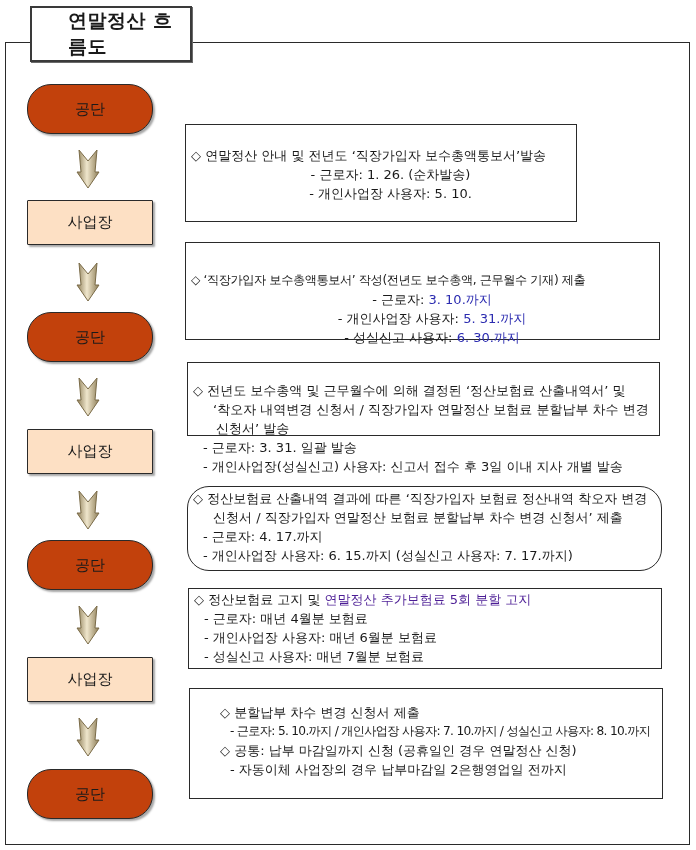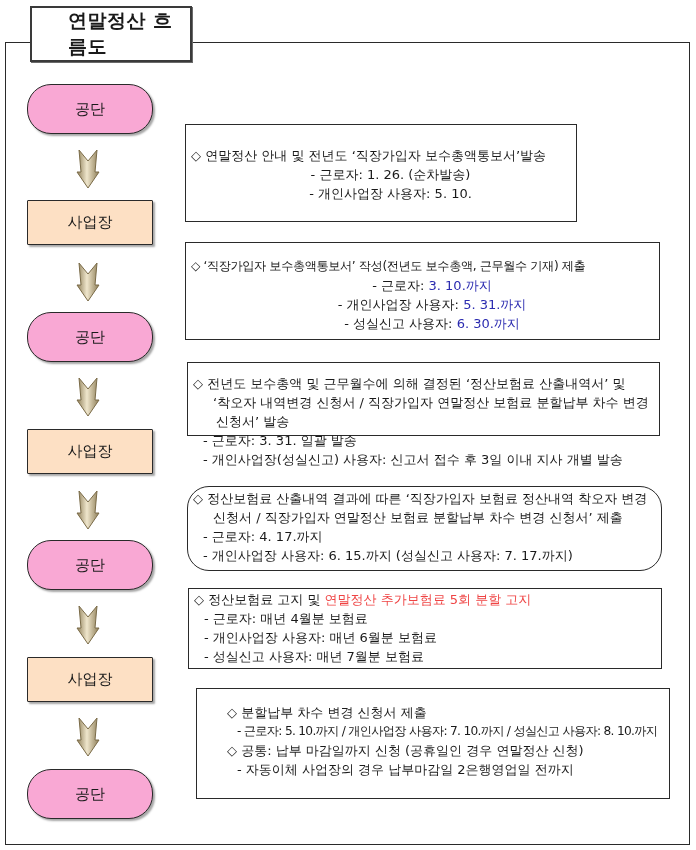--- a/index.html
+++ b/index.html
@@ -11,33 +11,33 @@
 
   .title-box { position: absolute; left: 30px; top: 6px; width: 162px; height: 56px;
                background: #fff; border: 2px solid #3a3a3a; box-shadow: 1px 1px 0 #6a6a6a;
                box-sizing: border-box; display: flex; align-items: center; justify-content: center;
                z-index: 2; }
   .title-box span { font-size: 19px; font-weight: bold; letter-spacing: 0.5px; margin-left: 36px; }
 
   .node { position: absolute; left: 27px; width: 126px; height: 47px; box-sizing: border-box;
           border: 1.3px solid #2a2a2a; display: flex; align-items: center; justify-content: center;
           font-size: 15px; box-shadow: 2px 2px 2px rgba(0,0,0,0.35); }
-  .node.pill { background: #f9a8d4; border-radius: 24px; height: 50px; }
+  .node.pill { background: #c2410c; border-radius: 24px; height: 50px; }
   .node.rect { background: #fde0c4; border-radius: 1px; height: 45px; }
 
   .arrow { position: absolute; left: 76px; width: 24px; height: 40px; }
 
   .info { position: absolute; box-sizing: border-box; border: 1.3px solid #2a2a2a; background: #fff;
           font-size: 13px; line-height: 19px; padding-left: 5px; white-space: nowrap; }
   .info .line { display: block; }
   .info .sub { padding-left: 14px; text-align: center; }
   .info .sub2 { padding-left: 10px; }
   .info .cont { padding-left: 20px; }
   .blue { color: #2b2bb0; }
-  .red { color: #ef4444; }
+  .red { color: #4c1d95; }
   .small { font-size: 12.2px; letter-spacing: -0.4px; }
 </style>
 </head>
 <body>
 
 <div class="frame"></div>
 
 <div class="title-box">
   <span>연말정산 흐름도</span>
 </div>
@@ -91,28 +91,28 @@
 <svg class="arrow" style="top:717px;" viewBox="0 0 24 40">
     <path d="M3 1 L12 12 L21 1 L19 23 L23 23 L12 39 L1 23 L5 23 Z" fill="url(#ag)" stroke="#7a6b48" stroke-width="1"></path>
   </svg>
 
 <div class="info" style="left:185px; top:124px; width:392px; height:98px; padding-top:21px;">
   <span class="line"><span>◇</span> <span>연말정산 안내 및 전년도 ‘직장가입자 보수총액통보서’발송</span></span>
   <span class="line sub">- 근로자: 1. 26. (순차발송)</span>
   <span class="line sub">- 개인사업장 사용자: 5. 10.</span>
 </div>
 
-<div class="info" style="left:185px; top:242px; width:475px; height:98px; padding-top:14px;">
+<div class="info" style="left:185px; top:242px; width:475px; height:98px; padding-top:28px;">
   <span class="line small"><span>◇</span> <span>‘직장가입자 보수총액통보서’ 작성(전년도 보수총액, 근무월수 기재) 제출</span></span>
   <span class="line sub"><span>- 근로자: </span><span class="blue">3. 10.까지</span></span>
   <span class="line sub"><span>- 개인사업장 사용자: </span><span class="blue">5. 31.까지</span></span>
   <span class="line sub"><span>- 성실신고 사용자: </span><span class="blue">6. 30.까지</span></span>
 </div>
 
-<div class="info" style="left:187px; top:362px; width:473px; height:74px; padding-top:11px;">
+<div class="info" style="left:187px; top:362px; width:473px; height:74px; padding-top:18px;">
   <span class="line"><span>◇</span> <span>전년도 보수총액 및 근무월수에 의해 결정된 ‘정산보험료 산출내역서’ 및</span></span>
   <span class="line cont">‘착오자 내역변경 신청서 / 직장가입자 연말정산 보험료 분할납부 차수 변경</span>
   <span class="line cont" style="padding-left:23px;">신청서’ 발송</span>
   <span class="line sub2">- 근로자: 3. 31. 일괄 발송</span>
   <span class="line sub2">- 개인사업장(성실신고) 사용자: 신고서 접수 후 3일 이내 지사 개별 발송</span>
 </div>
 
 <div class="info" style="left:187px; top:486px; width:475px; height:85px; padding-top:2px;border-radius:22px;">
   <span class="line"><span>◇</span> <span>정산보험료 산출내역 결과에 따른 ‘직장가입자 보험료 정산내역 착오자 변경</span></span>
   <span class="line cont">신청서 / 직장가입자 연말정산 보험료 분할납부 차수 변경 신청서’ 제출</span>
@@ -120,18 +120,18 @@
   <span class="line sub2">- 개인사업장 사용자: 6. 15.까지 (성실신고 사용자: 7. 17.까지)</span>
 </div>
 
 <div class="info" style="left:188px; top:588px; width:474px; height:81px; padding-top:1px;">
   <span class="line"><span>◇</span> <span>정산보험료 고지 및 </span><span class="red">연말정산 추가보험료 5회 분할 고지</span></span>
   <span class="line sub2">- 근로자: 매년 4월분 보험료</span>
   <span class="line sub2">- 개인사업장 사용자: 매년 6월분 보험료</span>
   <span class="line sub2">- 성실신고 사용자: 매년 7월분 보험료</span>
 </div>
 
-<div class="info" style="left:196px; top:688px; width:474px; height:111px; padding-top:14px;padding-left:30px;">
+<div class="info" style="left:189px; top:688px; width:474px; height:111px; padding-top:14px;padding-left:30px;">
   <span class="line"><span>◇</span> <span>분할납부 차수 변경 신청서 제출</span></span>
   <span class="line sub2 small" style="letter-spacing:-0.7px;">- 근로자: 5. 10.까지 / 개인사업장 사용자: 7. 10.까지 / 성실신고 사용자: 8. 10.까지</span>
   <span class="line"><span>◇</span> <span>공통: 납부 마감일까지 신청 (공휴일인 경우 연말정산 신청)</span></span>
   <span class="line sub2">-  자동이체 사업장의 경우 납부마감일 2은행영업일 전까지</span>
 </div>
 
 </body></html>

